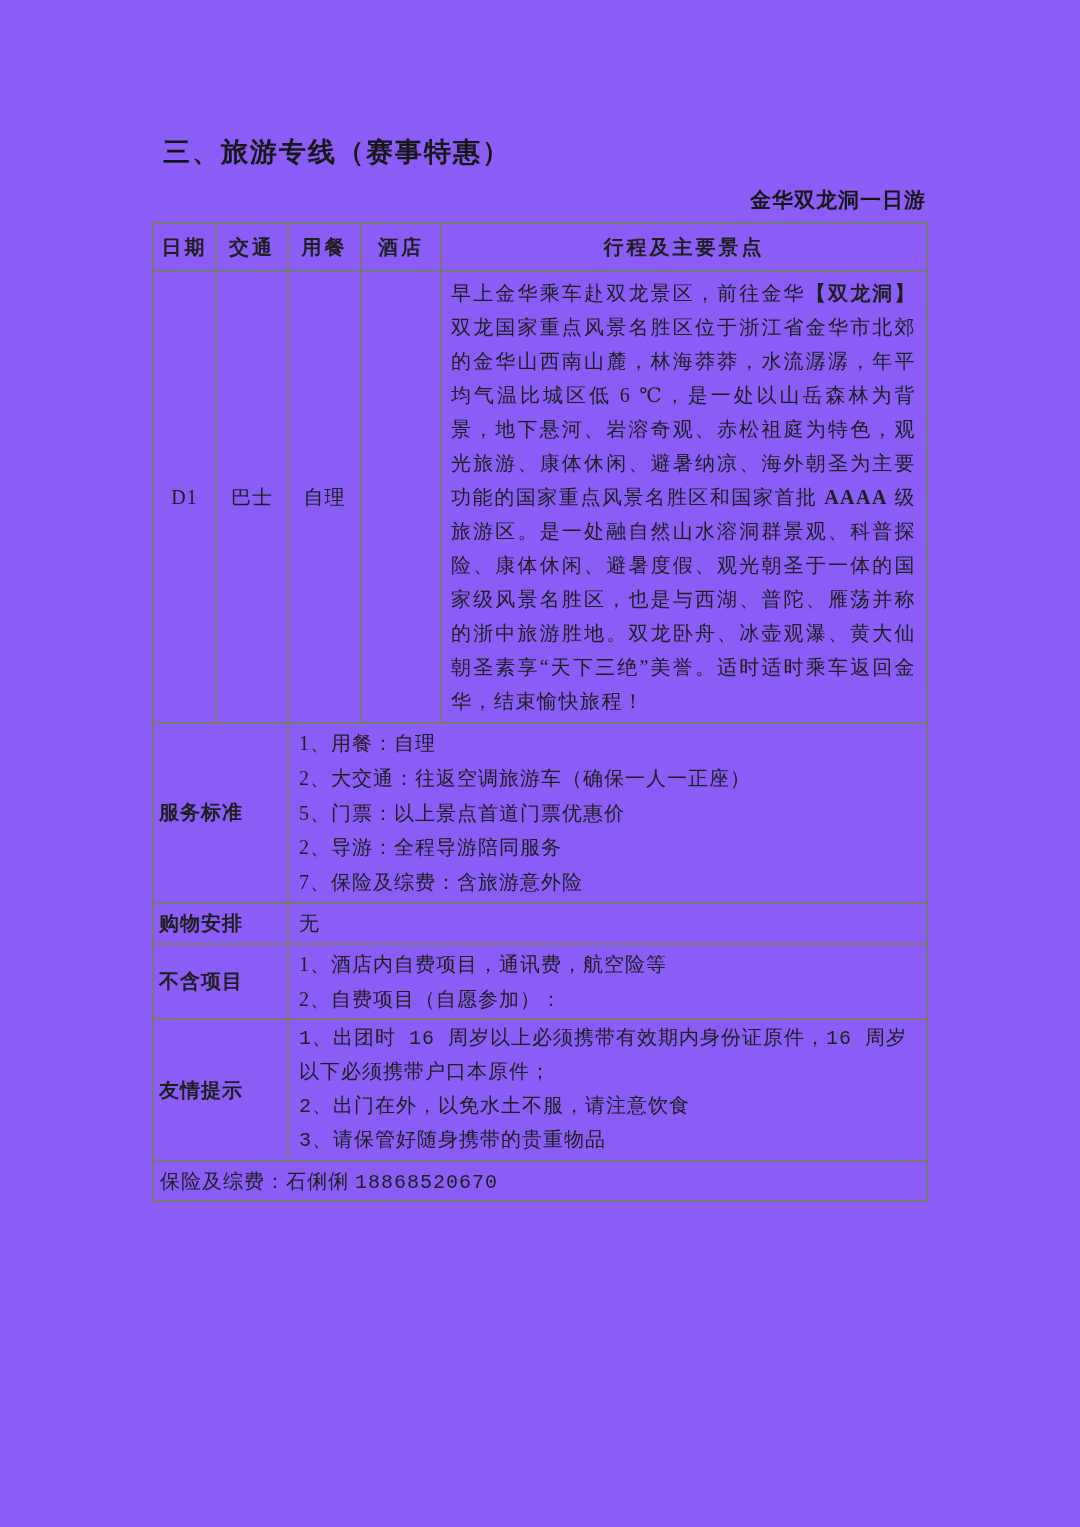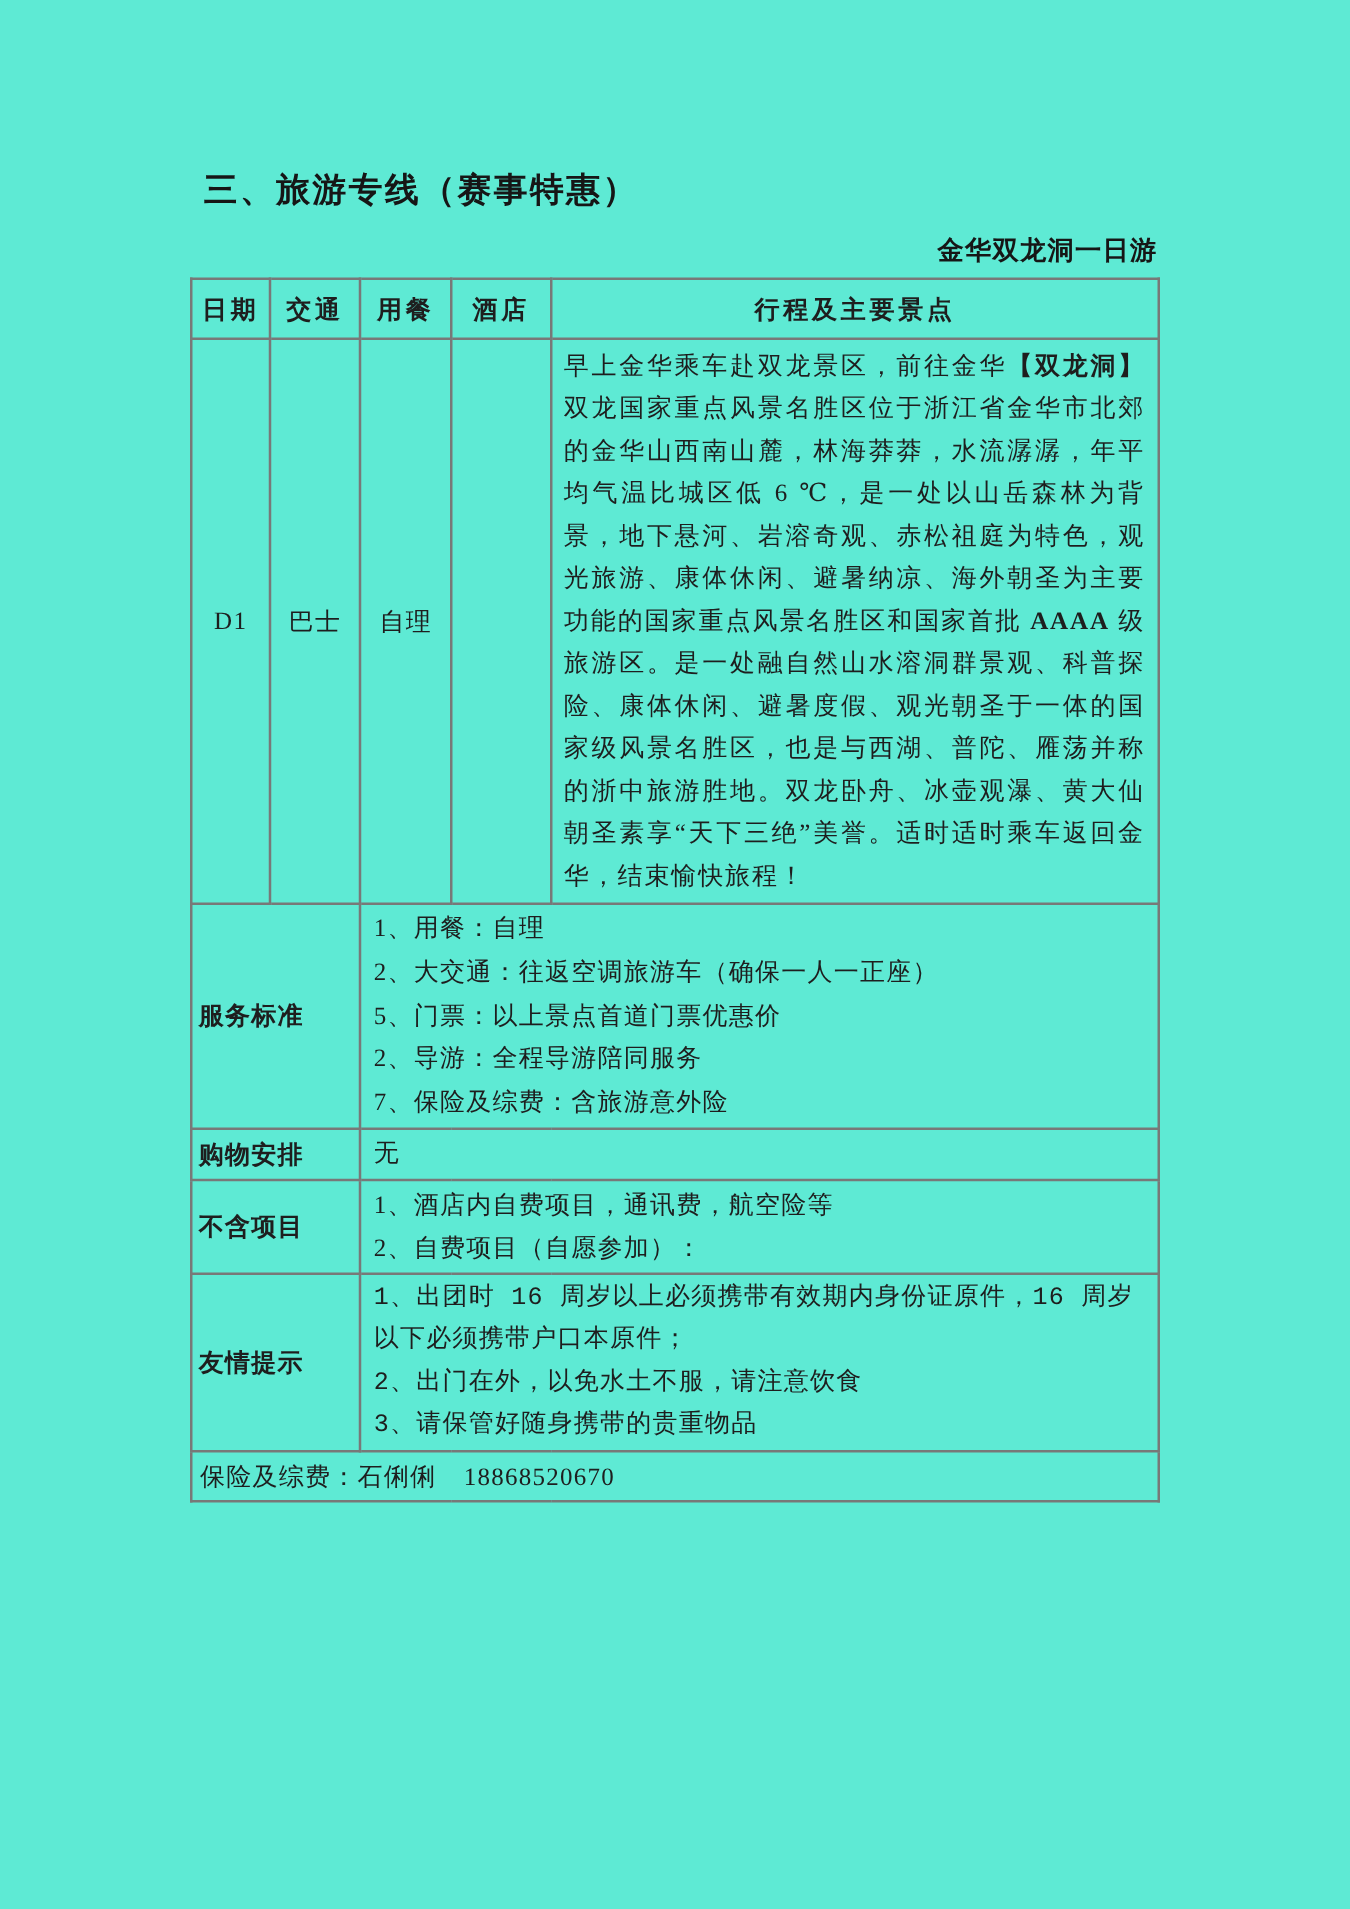--- a/index.html
+++ b/index.html
@@ -1,19 +1,19 @@
 <!DOCTYPE html>
 <html><head>
 <meta charset="utf-8">
 <style>
   html,body{margin:0;padding:0;background:#ffffff;}
   .page{
     position:relative;
     width:1080px;height:1527px;
-    background:#5eead4;
+    background:#8b5cf6;
     color:#1e1e1e;
     font-family:"Liberation Serif","DejaVu Serif",serif;
     overflow:hidden;
   }
   .sec-title{
     margin:0;
     padding:134px 0 0 163px;
     font-size:27px;
     font-weight:bold;
     letter-spacing:2px;
@@ -77,21 +77,21 @@
   tr.service td{height:174px;}
   tr.shopping td{height:39px;margin-left:36px;}
   tr.excluded td{height:73px;}
   tr.tips td{height:136px;font-family:Liberation Mono, monospace;}
   tr.tips td.list{line-height:34px;}
   td.foot{
     height:40px;
     padding-left:6px;
     letter-spacing:1px;
   }
-  td.foot .phone{margin-left:22px;}
+  td.foot .phone{margin-left:6px;font-family:Liberation Mono, monospace;}
 </style>
 </head>
 <body>
 
 <div class="page">
 
   <h1 class="sec-title">三、旅游专线（赛事特惠）</h1>
 
   <div class="tbl-title">金华双龙洞一日游</div>
 

